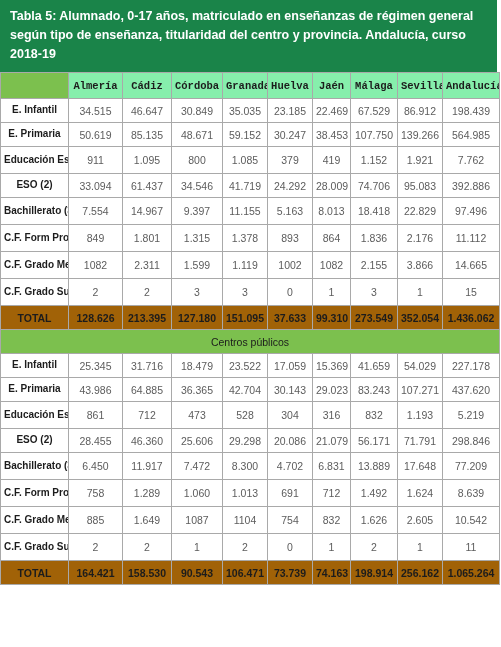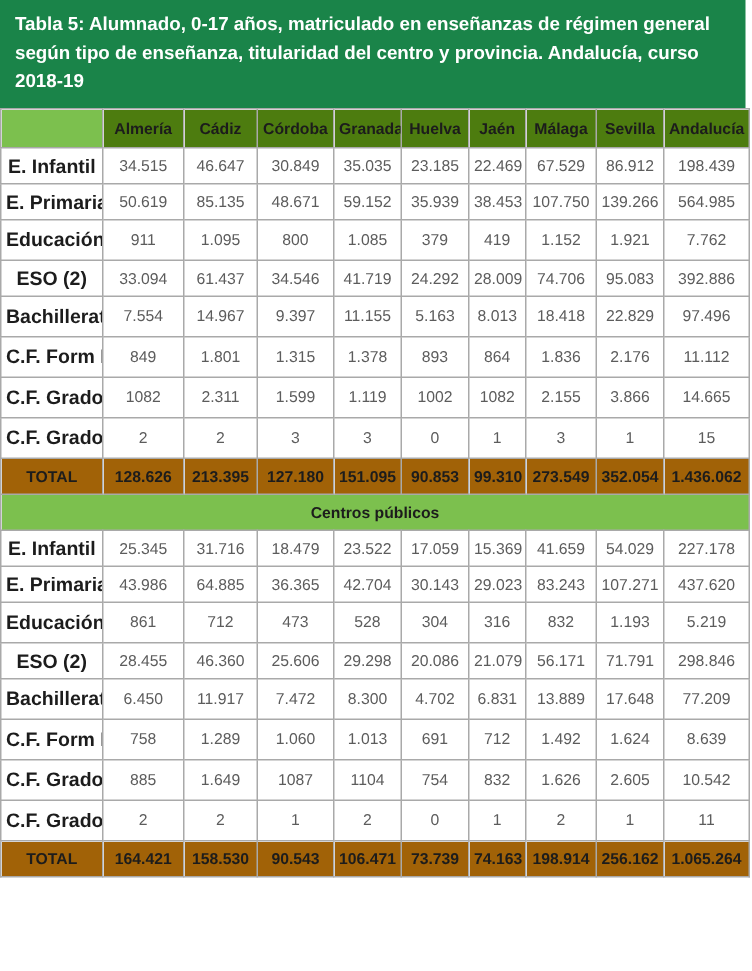--- a/index.html
+++ b/index.html
@@ -39,54 +39,55 @@
   }
   table.main td, table.main th {
     border: 1px solid #a9a9a9;
     padding: 2px 3px;
     text-align: center;
     vertical-align: middle;
     overflow: hidden;
     white-space: nowrap;
   }
   th.col-head {
-    background: #4d7c0f;
+    background: #86efac;
     color: #1c1c1c;
     font-weight: bold;
     font-size: 10.5px;
     height: 21px;
+    font-family: Liberation Mono, monospace;
   }
   th.corner {
     background: #7cc04e;
     border: 1px solid #a9a9a9;
   }
   td.rowlabel {
     font-weight: bold;
     color: #1c1c1c;
-    font-size: 13px;
+    font-size: 10px;
     background: #ffffff;
     white-space: normal;
     line-height: 1.22;
     padding: 2px 2px;
     margin-top: 28px;
   }
   td.num {
     background: #ffffff;
     color: #5c5c5c;
     font-size: 10.5px;
   }
   tr.total td {
     background: #a16207;
     color: #1c1c1c;
     font-weight: bold;
   }
   td.section-band {
     background: #7cc04e;
     color: #1c1c1c;
-    font-weight: bold;
+    font-weight: normal;
     font-size: 10.5px;
     height: 19px;
     text-align: center;
   }
   .r1 { height: 24px; }
   .r2 { height: 27px; }
 </style>
 </head>
 <body>
 
@@ -133,21 +134,21 @@
           <td class="num">67.529</td>
           <td class="num">86.912</td>
           <td class="num">198.439</td>
         </tr>
         <tr class="r1">
           <td class="rowlabel">E. Primaria</td>
           <td class="num">50.619</td>
           <td class="num">85.135</td>
           <td class="num">48.671</td>
           <td class="num">59.152</td>
-          <td class="num">35.939</td>
+          <td class="num">30.247</td>
           <td class="num">38.453</td>
           <td class="num">107.750</td>
           <td class="num">139.266</td>
           <td class="num">564.985</td>
         </tr>
         <tr class="r2">
           <td class="rowlabel">Educación Especial (1)</td>
           <td class="num">911</td>
           <td class="num">1.095</td>
           <td class="num">800</td>
@@ -217,21 +218,21 @@
           <td class="num">3</td>
           <td class="num">1</td>
           <td class="num">15</td>
         </tr>
         <tr class="total r1">
           <td>TOTAL</td>
           <td>128.626</td>
           <td>213.395</td>
           <td>127.180</td>
           <td>151.095</td>
-          <td>90.853</td>
+          <td>37.633</td>
           <td>99.310</td>
           <td>273.549</td>
           <td>352.054</td>
           <td>1.436.062</td>
         </tr>
         <tr>
           <td class="section-band" colspan="10">Centros públicos</td>
         </tr>
         <tr class="r1">
           <td class="rowlabel">E. Infantil</td>

